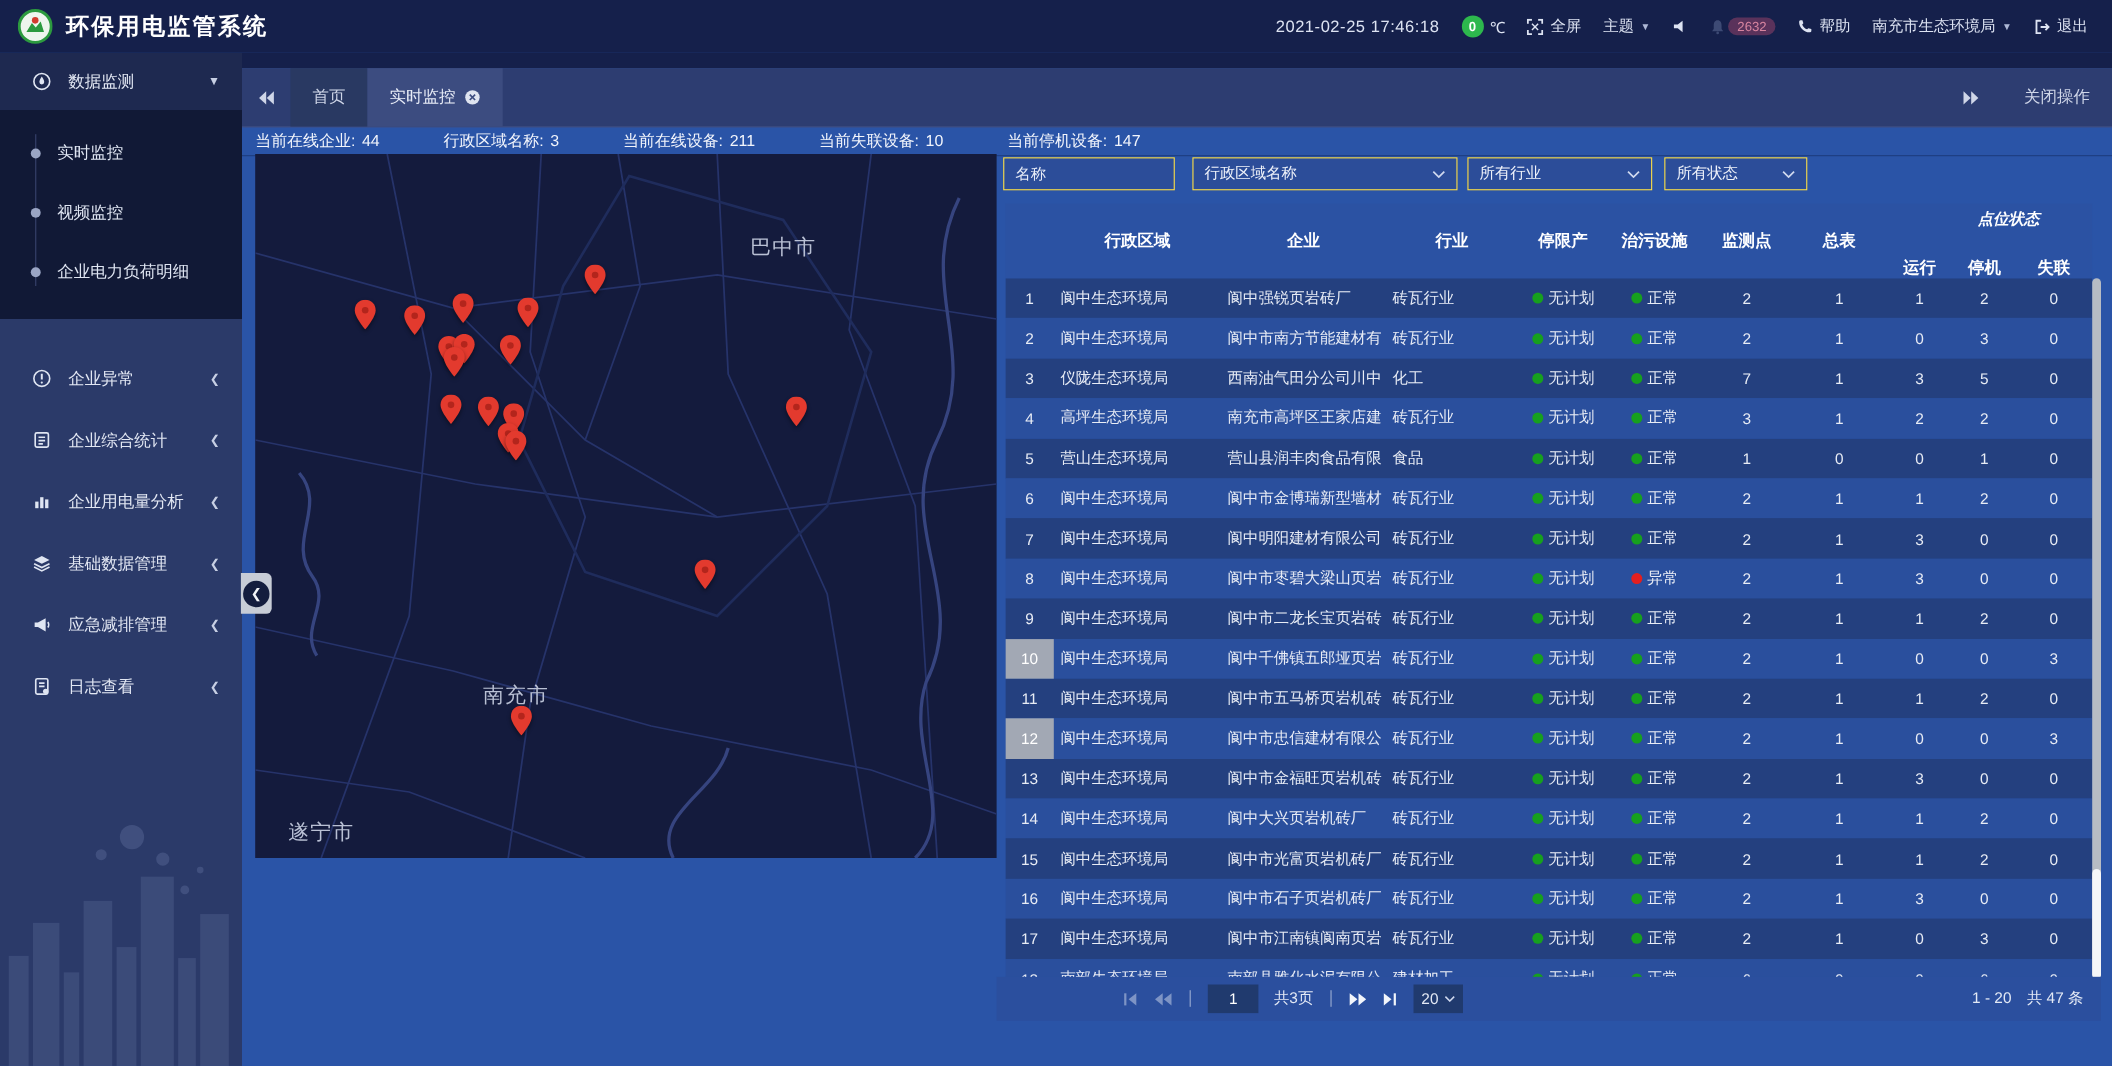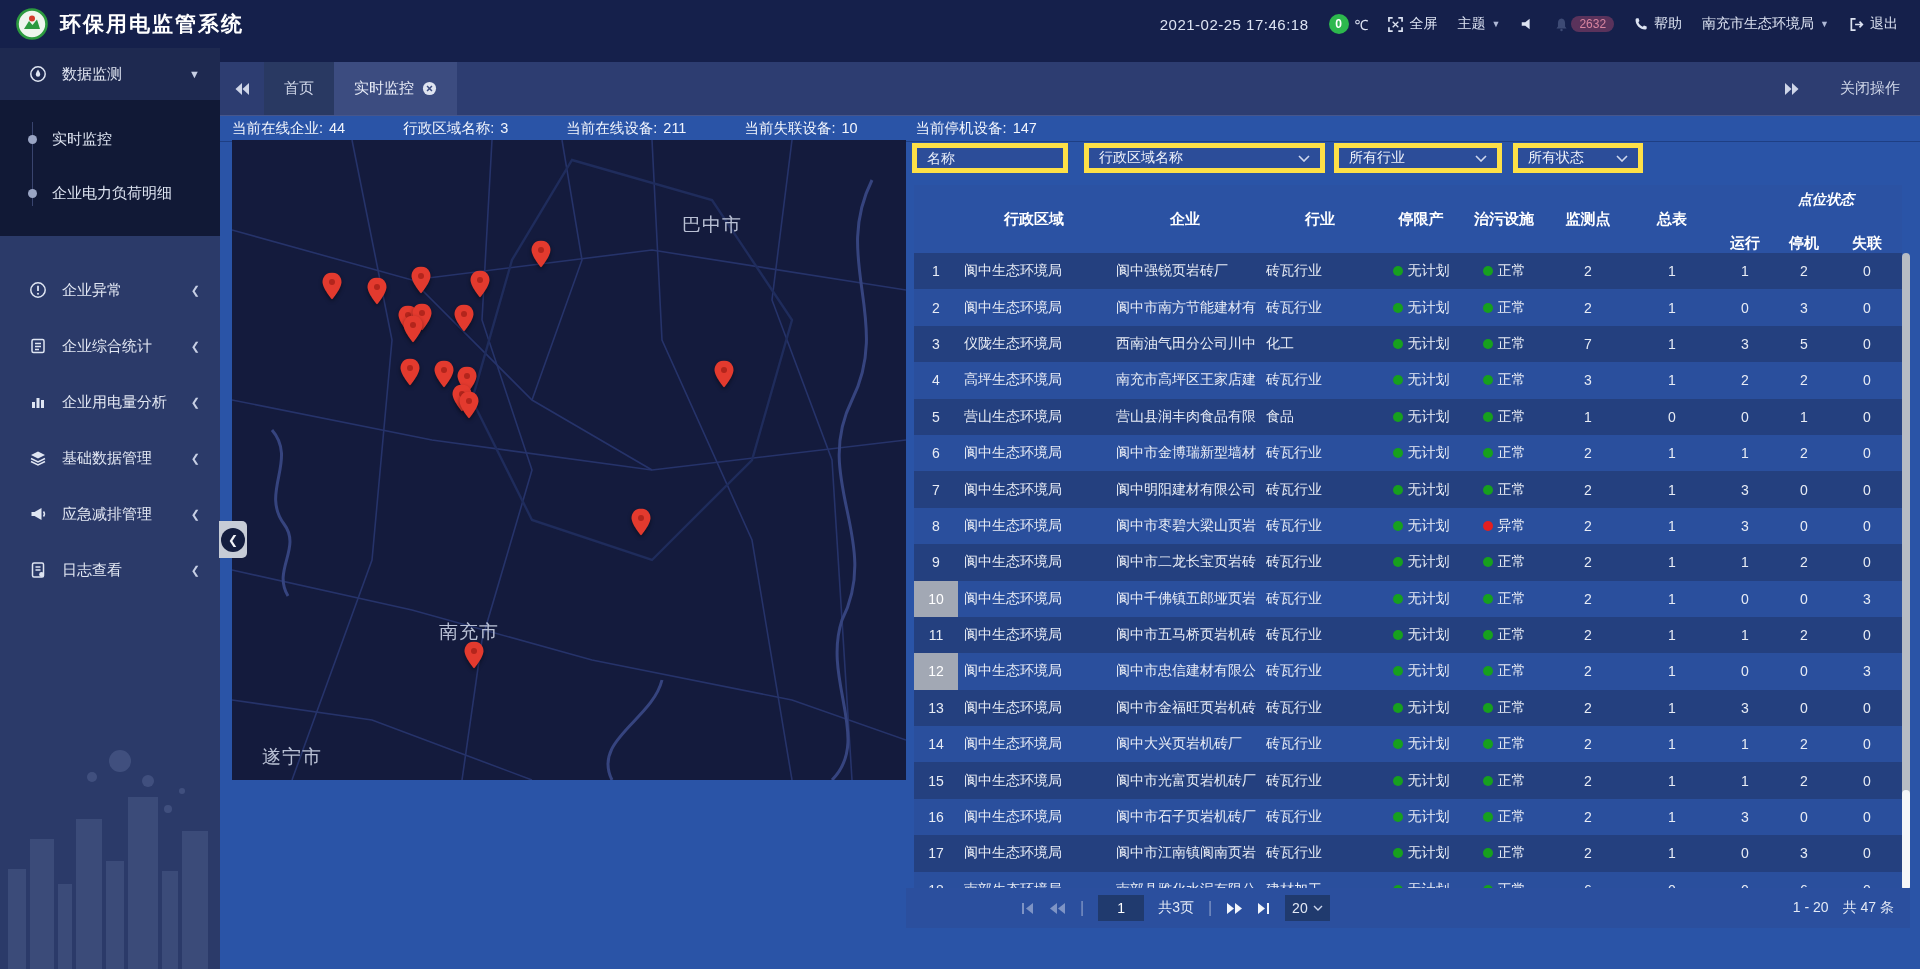--- a/index.html
+++ b/index.html
@@ -72,21 +72,21 @@
   
   #map { position:absolute; left:12px; top:24px; width:674px; height:640px;
     background:#141b3d; overflow:hidden; }
   .city-label { position:absolute; transform:translate(-50%,-50%); color:#b9c0d4;
     font-size:19px; letter-spacing:1px; white-space:nowrap; }
   .pin { position:absolute; width:20px; height:27px; transform:translate(-50%,-72%);
     filter:drop-shadow(0 2px 2px rgba(0,0,0,.45)); }
 
   
   .filter-box { position:absolute; top:27px; height:30px; background:#2c4d99;
-    border:5px solid #fde047; display:flex; align-items:center; padding:0 10px;
+    border:1px solid #fde047; display:flex; align-items:center; padding:0 10px;
     font-size:14px; color:#f0f3fa; cursor:pointer; }
   #f-name { left:692px; width:156px; }
   #f-region { left:864px; width:241px; }
   #f-industry { left:1114px; width:168px; }
   #f-status { left:1293px; width:130px; }
   .filter-box input { background:transparent; border:none; outline:none; color:#f0f3fa;
     font-size:14px; width:100%; font-family:"Liberation Sans",sans-serif; }
   .filter-box input::placeholder { color:#e7ecf7; opacity:1; }
   .filter-box .fchev { margin-left:auto; }
 
@@ -203,20 +203,23 @@
       </svg>
     </span>
     <span>数据监测</span>
     <span class="chev">▼</span>
   </div>
   <div id="submenu">
     <div class="sub-item">
       <span>实时监控</span>
     </div>
     <div class="sub-item">
+      <span>视频监控</span>
+    </div>
+    <div class="sub-item">
       <span>企业电力负荷明细</span>
     </div>
   </div>
   <div id="menu-rest">
     <div class="side-row menu-item">
       <span class="micon">
         <svg width="18" height="18" viewBox="0 0 18 18" fill="none" stroke="#dfe5f2" stroke-width="1.5">
           <circle cx="9" cy="9" r="7.2"></circle>
             <path d="M9 4.8 V10" stroke-width="1.8"></path>
             <circle cx="9" cy="12.8" r="1" fill="#dfe5f2" stroke="none"></circle>

